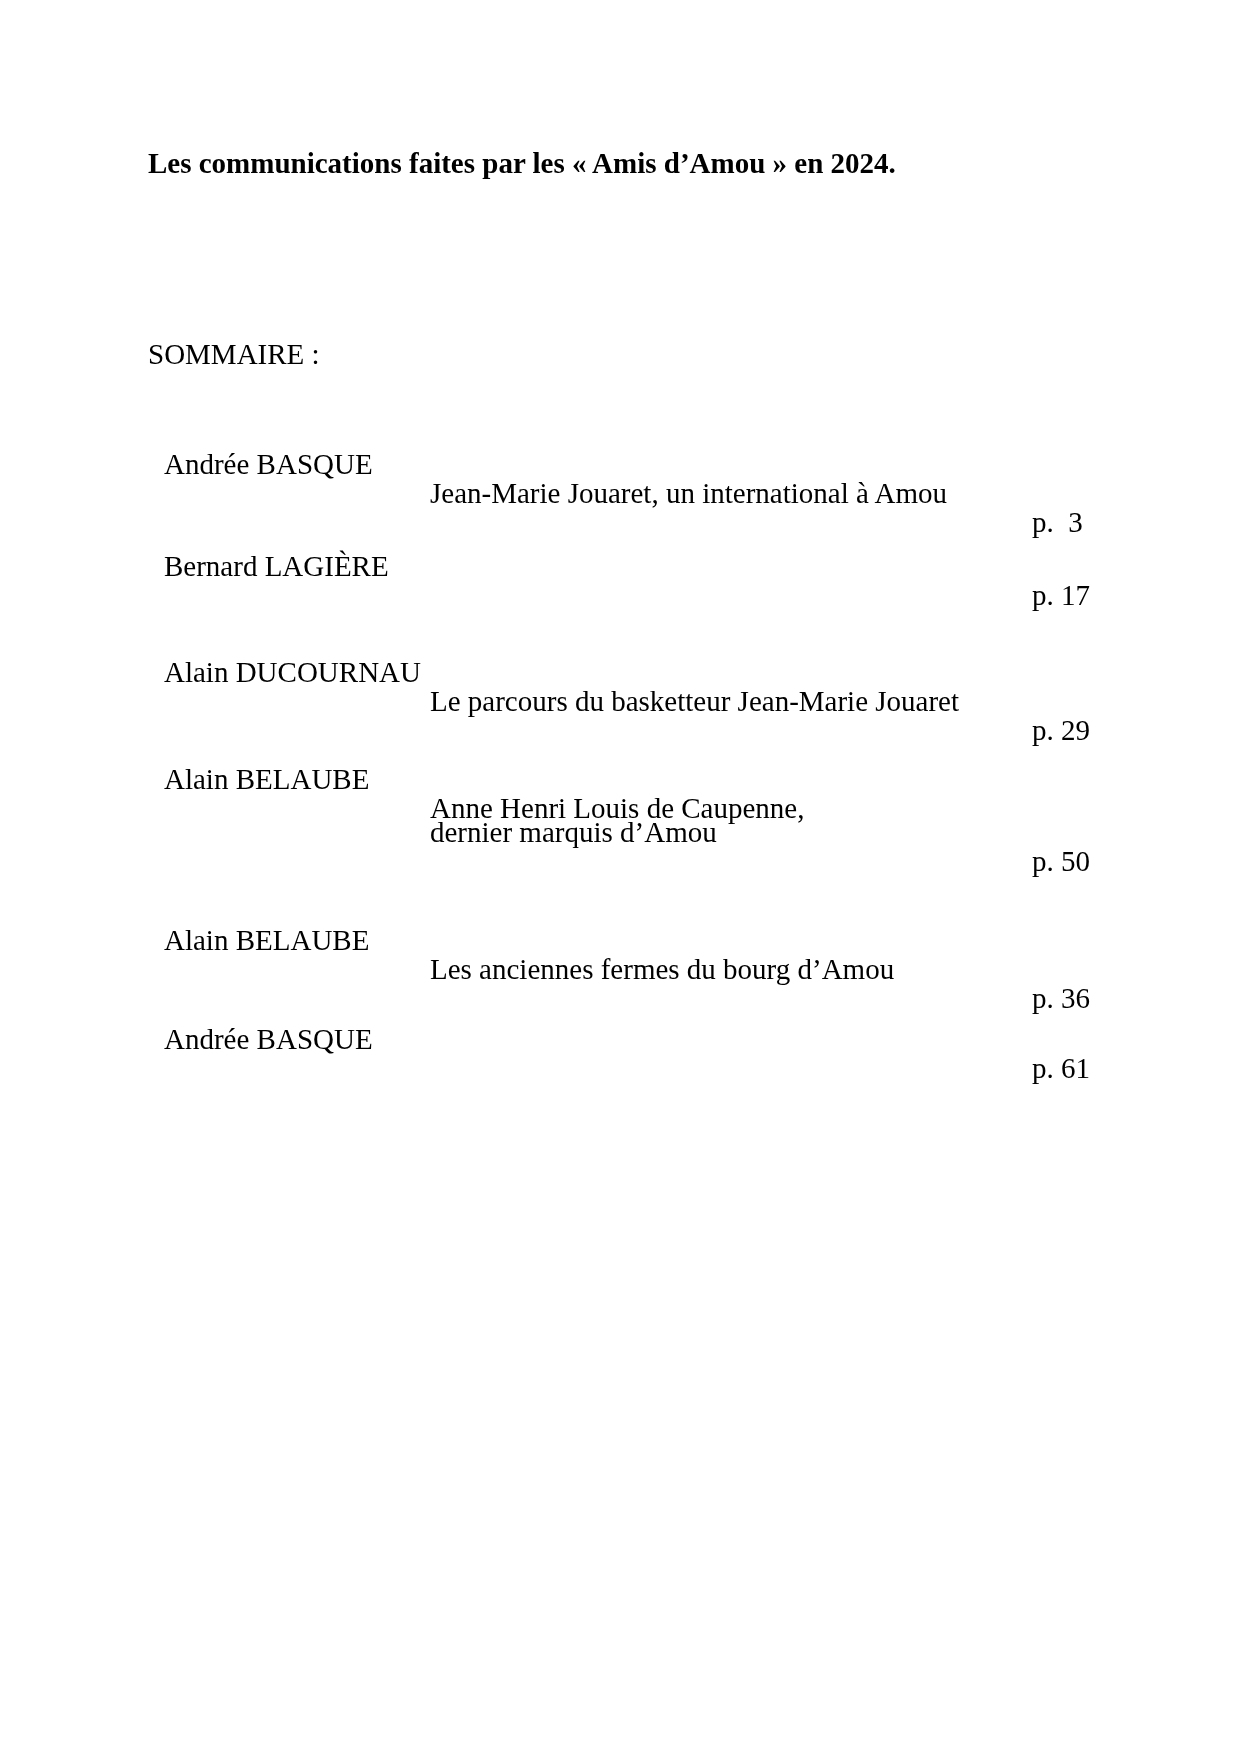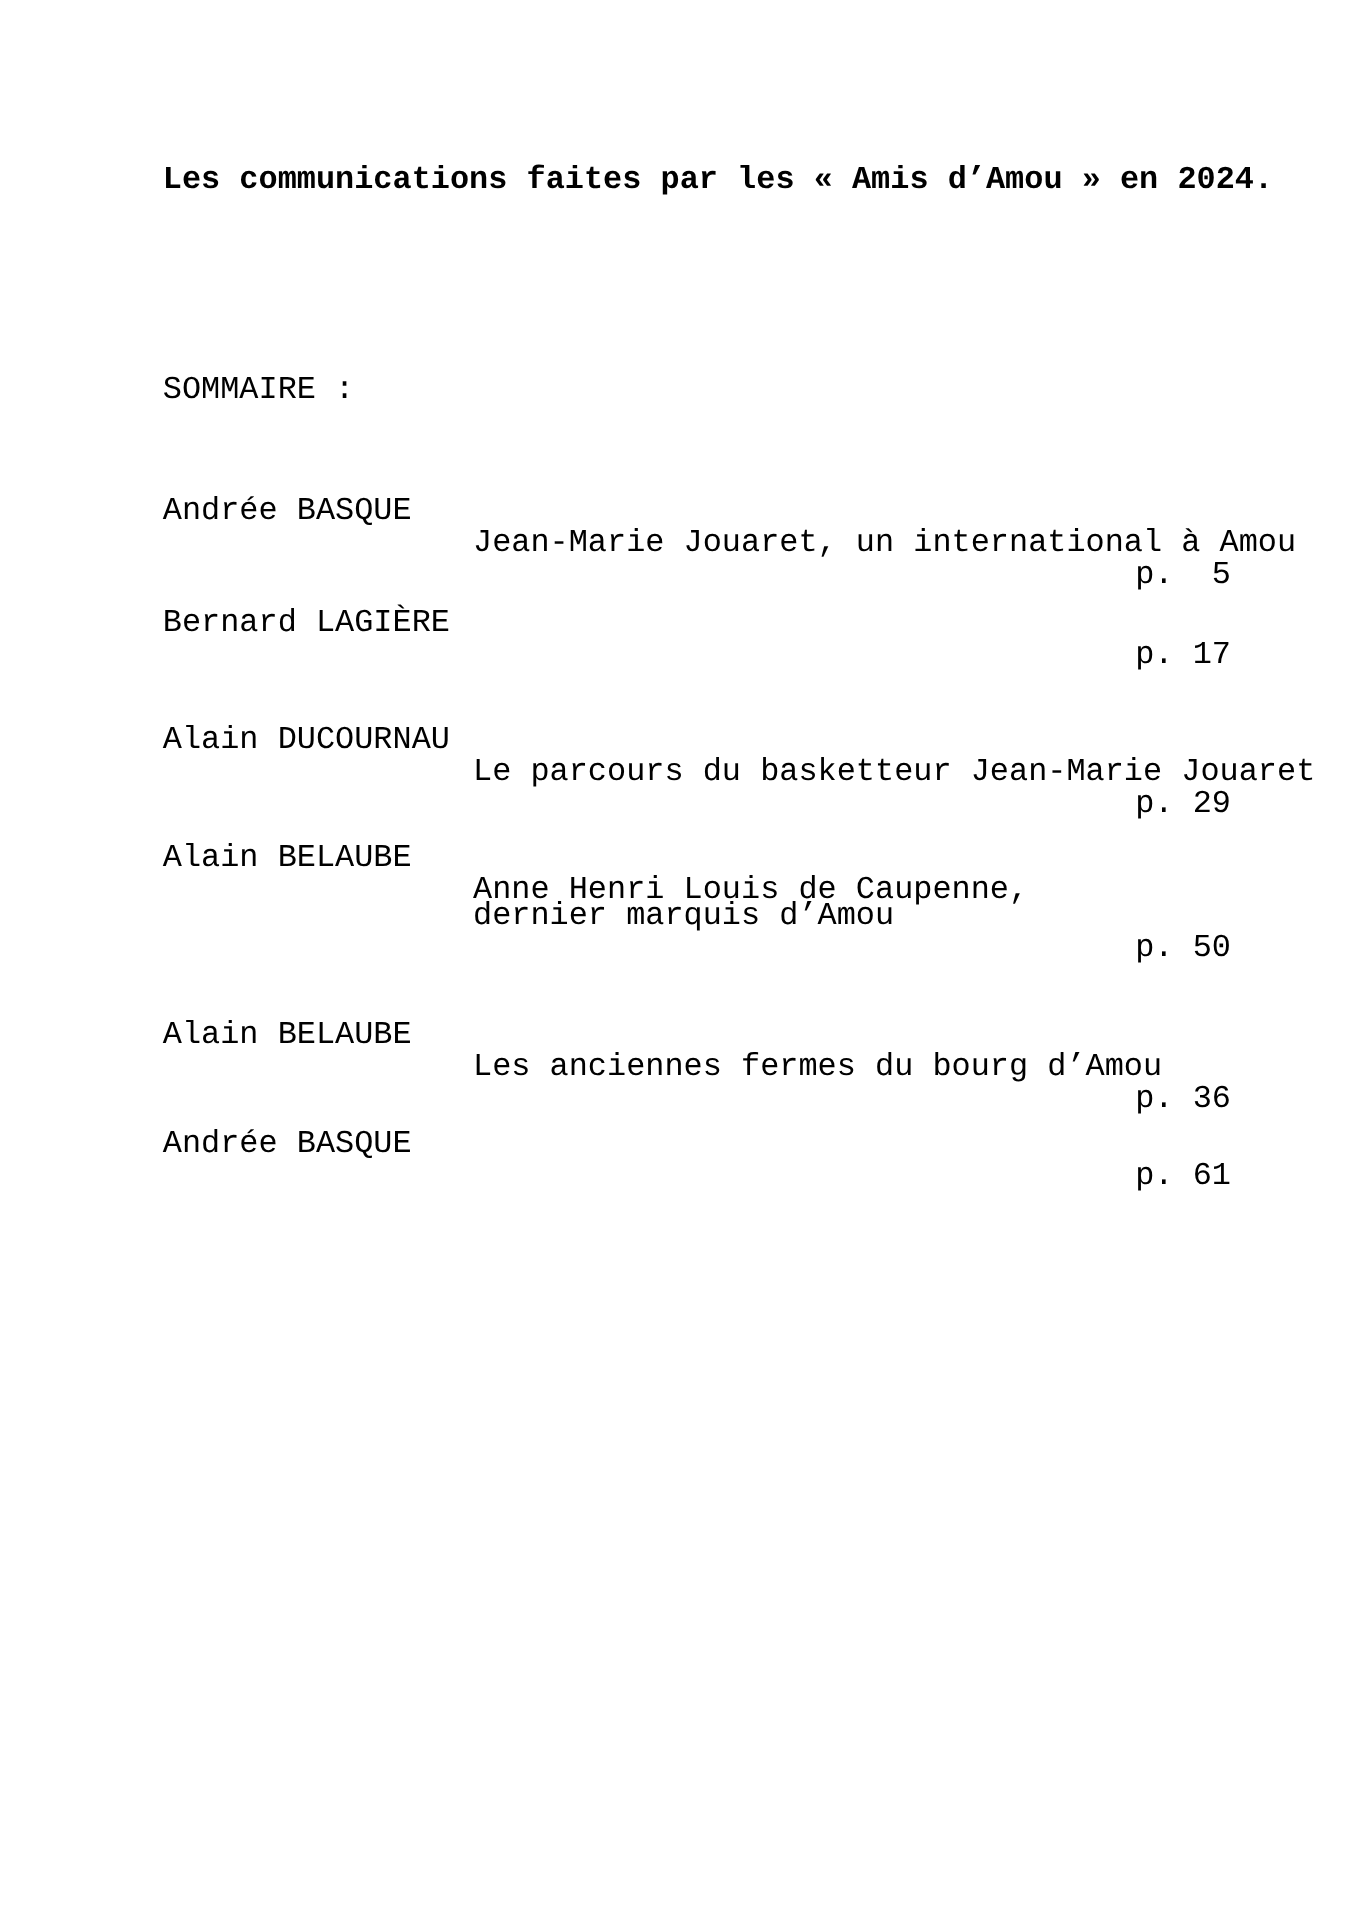--- a/index.html
+++ b/index.html
@@ -6,21 +6,21 @@
     margin: 0;
     padding: 0;
     background: #ffffff;
   }
   .page {
     position: relative;
     width: 1241px;
     height: 1755px;
     background: #ffffff;
     color: #000000;
-    font-family: Liberation Mono, monospace;
+    font-family: Liberation Serif, serif;
     font-size: 29px;
     line-height: 1;
     overflow: hidden;
   }
   .line {
     position: absolute;
     left: 0;
     width: 100%;
     white-space: pre;
   }
@@ -31,21 +31,21 @@
     white-space: pre;
   }
   .section-heading {
     position: absolute;
     left: 148px;
     white-space: pre;
     margin-top: 28px;
   }
   .col-author {
     position: absolute;
-    left: 148px;
+    left: 164px;
     white-space: pre;
   }
   .col-title {
     position: absolute;
     left: 430px;
     white-space: pre;
   }
   .col-page {
     position: absolute;
     left: 1032px;
@@ -62,21 +62,21 @@
 
 <div class="page">
 
   <div class="doc-title" style="top:149px">Les communications faites par les « Amis d’Amou » en 2024.</div>
 
   <div class="section-heading" style="top:312px">SOMMAIRE :</div>
 
   <div class="line" style="top:421px">
     <span class="col-author">Andrée BASQUE</span>
     <span class="col-title">Jean-Marie Jouaret, un international à Amou</span>
-    <span class="col-page">p.  5</span>
+    <span class="col-page">p.  3</span>
   </div>
 
   <div class="line" style="top:523px">
     <span class="col-author">Bernard LAGIÈRE</span>
     <span class="col-page">p. 17</span>
   </div>
 
   <div class="line" style="top:629px">
     <span class="col-author">Alain DUCOURNAU</span>
     <span class="col-title">Le parcours du basketteur Jean-Marie Jouaret</span>

